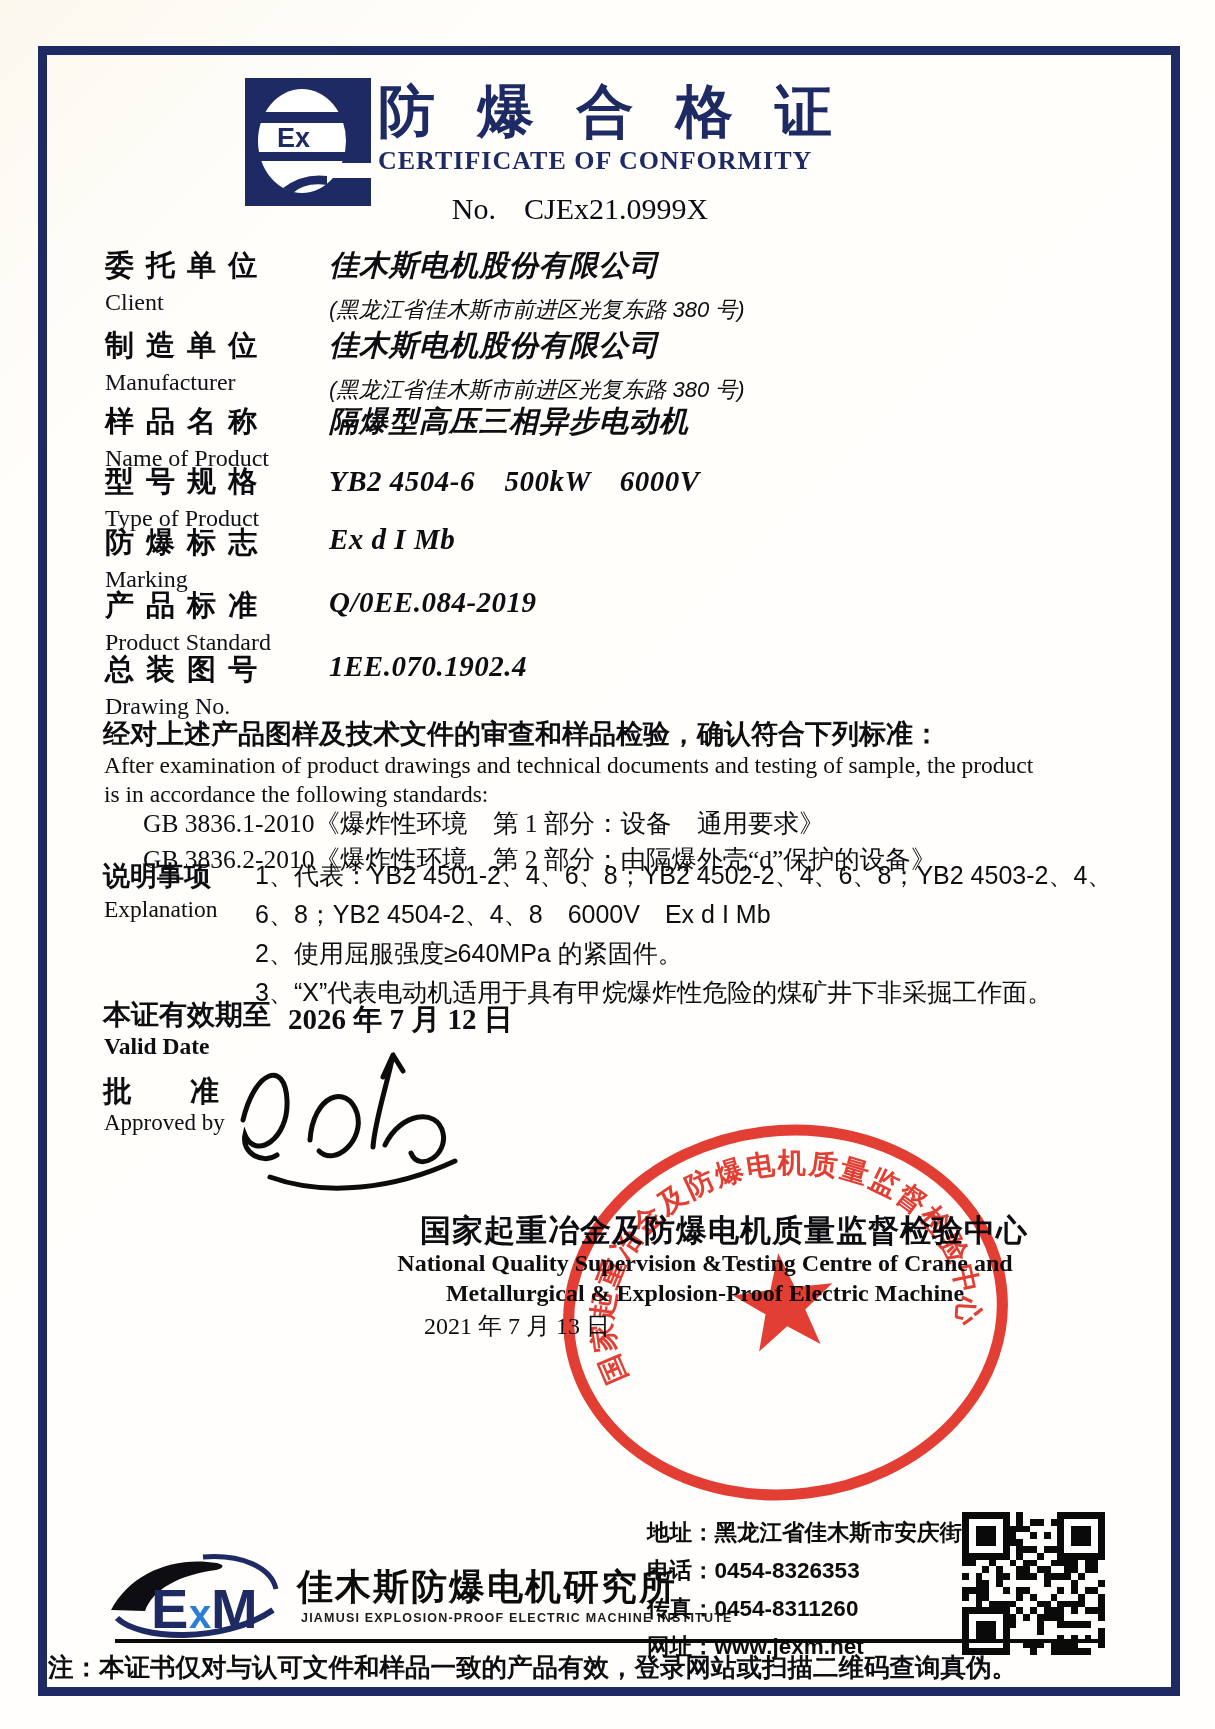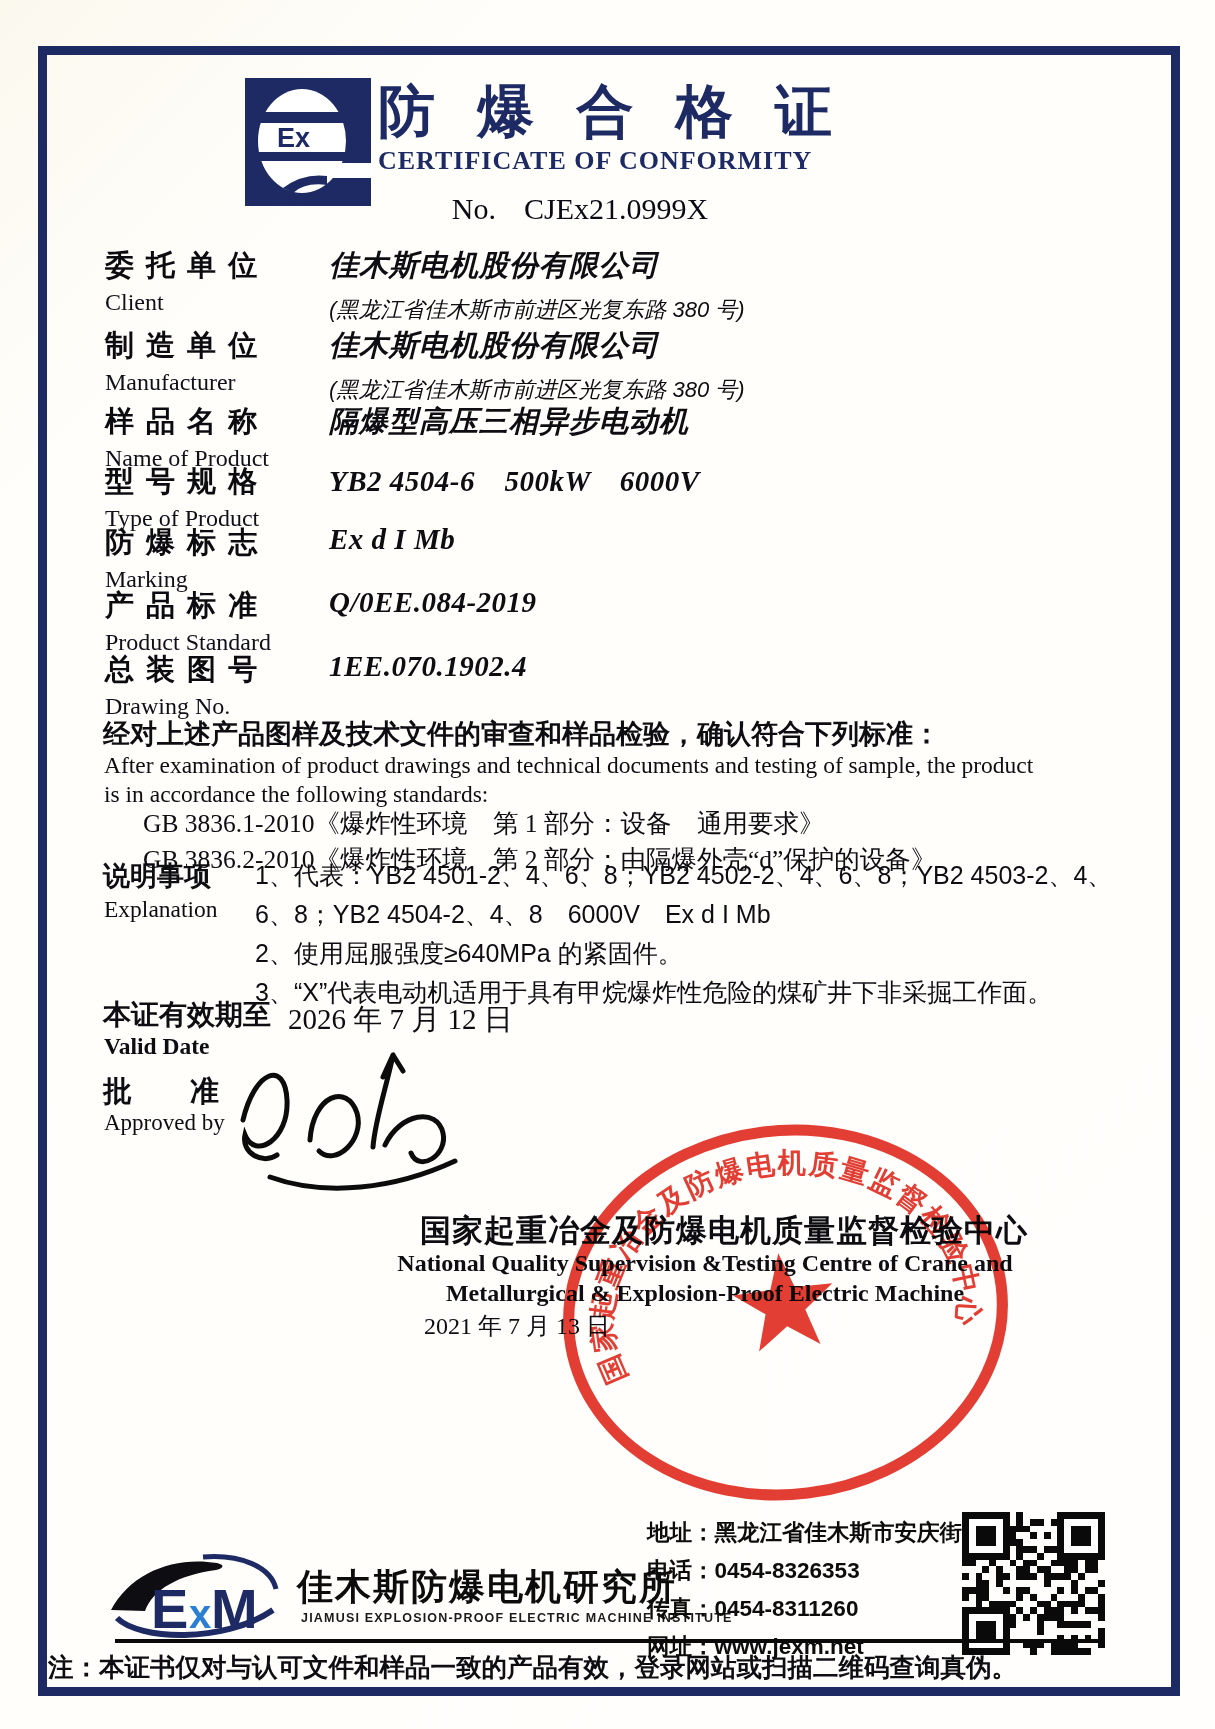--- a/index.html
+++ b/index.html
@@ -42,42 +42,42 @@
   .stmt-en{left:104px;width:1020px;font-family:var(--serif);font-size:23.5px;white-space:nowrap;}
   .gb-line{left:143px;width:990px;font-family:var(--serif);font-size:25.5px;font-weight:500;white-space:nowrap;}
   
   .exp-label-cn{left:103px;top:858px;font-size:27px;font-weight:bold;white-space:nowrap;}
   .exp-label-en{left:104px;top:896px;font-family:var(--serif);font-size:23.5px;white-space:nowrap;}
   .exp-items{left:255px;top:856px;width:878px;font-size:25px;font-weight:500;line-height:39px;}
   .exp-items div{margin:0;}
   
   .valid-label-cn{left:103px;top:996px;font-size:28px;font-weight:bold;white-space:nowrap;}
   .valid-label-en{left:104px;top:1033px;font-family:var(--serif);font-size:23.5px;font-weight:bold;white-space:nowrap;}
-  .valid-value{left:288px;top:1000px;font-family:var(--serif);font-size:29px;font-weight:400;white-space:nowrap;}
+  .valid-value{left:288px;top:1000px;font-family:var(--serif);font-size:29px;font-weight:700;white-space:nowrap;}
   .appr-label-cn{left:103px;top:1072px;font-size:29px;font-weight:bold;white-space:nowrap;}
   .appr-label-en{left:104px;top:1110px;font-family:var(--serif);font-size:23px;white-space:nowrap;}
   
   .org-cn{left:420px;top:1210px;width:570px;text-align:center;font-size:31px;
     font-weight:bold;letter-spacing:1px;white-space:nowrap;z-index:2;}
   .org-en{left:395px;width:620px;text-align:center;font-family:var(--serif);
     font-size:24px;font-weight:bold;white-space:nowrap;z-index:2;}
   .org-date{left:424px;top:1310px;width:480px;
     font-family:var(--serif);font-size:24px;font-weight:500;white-space:nowrap;z-index:2;}
   .stamp{left:553px;top:1115px;width:465px;height:395px;z-index:6;opacity:.88;
     mix-blend-mode:multiply;transform:rotate(-7deg);}
   .signature{left:215px;top:1025px;width:285px;height:190px;z-index:3;}
   
   .inst-logo{left:103px;top:1548px;width:190px;height:100px;}
   .inst-cn{left:297px;top:1563px;font-size:36px;font-weight:800;letter-spacing:2px;color:#0c0c0c;white-space:nowrap;}
   .inst-en{left:301px;top:1611px;font-size:12.5px;font-weight:600;letter-spacing:1.2px;color:#1a1a1a;white-space:nowrap;}
   .contacts{left:606px;top:1514px;width:360px;font-size:22.5px;font-weight:bold;line-height:38px;color:#0c0c0c;}
   .contacts .row{white-space:nowrap;margin-left:41px;}
   .qr{left:962px;top:1512px;width:143px;height:143px;}
   .rule{left:115px;top:1639px;width:990px;height:4px;background:#0a0a0a;}
-  .note{left:48px;top:1650px;width:888px;text-align:center;font-size:25.5px;font-weight:bold;white-space:nowrap;}
+  .note{left:48px;top:1650px;width:1122px;font-size:25.5px;font-weight:bold;white-space:nowrap;}
 </style>
 </head>
 <body>
 
 <div class="page">
   <div class="frame"></div>
 
   <svg class="abs" style="left:245px;top:78px;" width="126" height="128" viewBox="0 0 126 128">
     <rect x="0" y="0" width="126" height="128" fill="#1d2a63"></rect>
     <ellipse cx="57" cy="63" rx="44" ry="52" fill="#ffffff"></ellipse>

